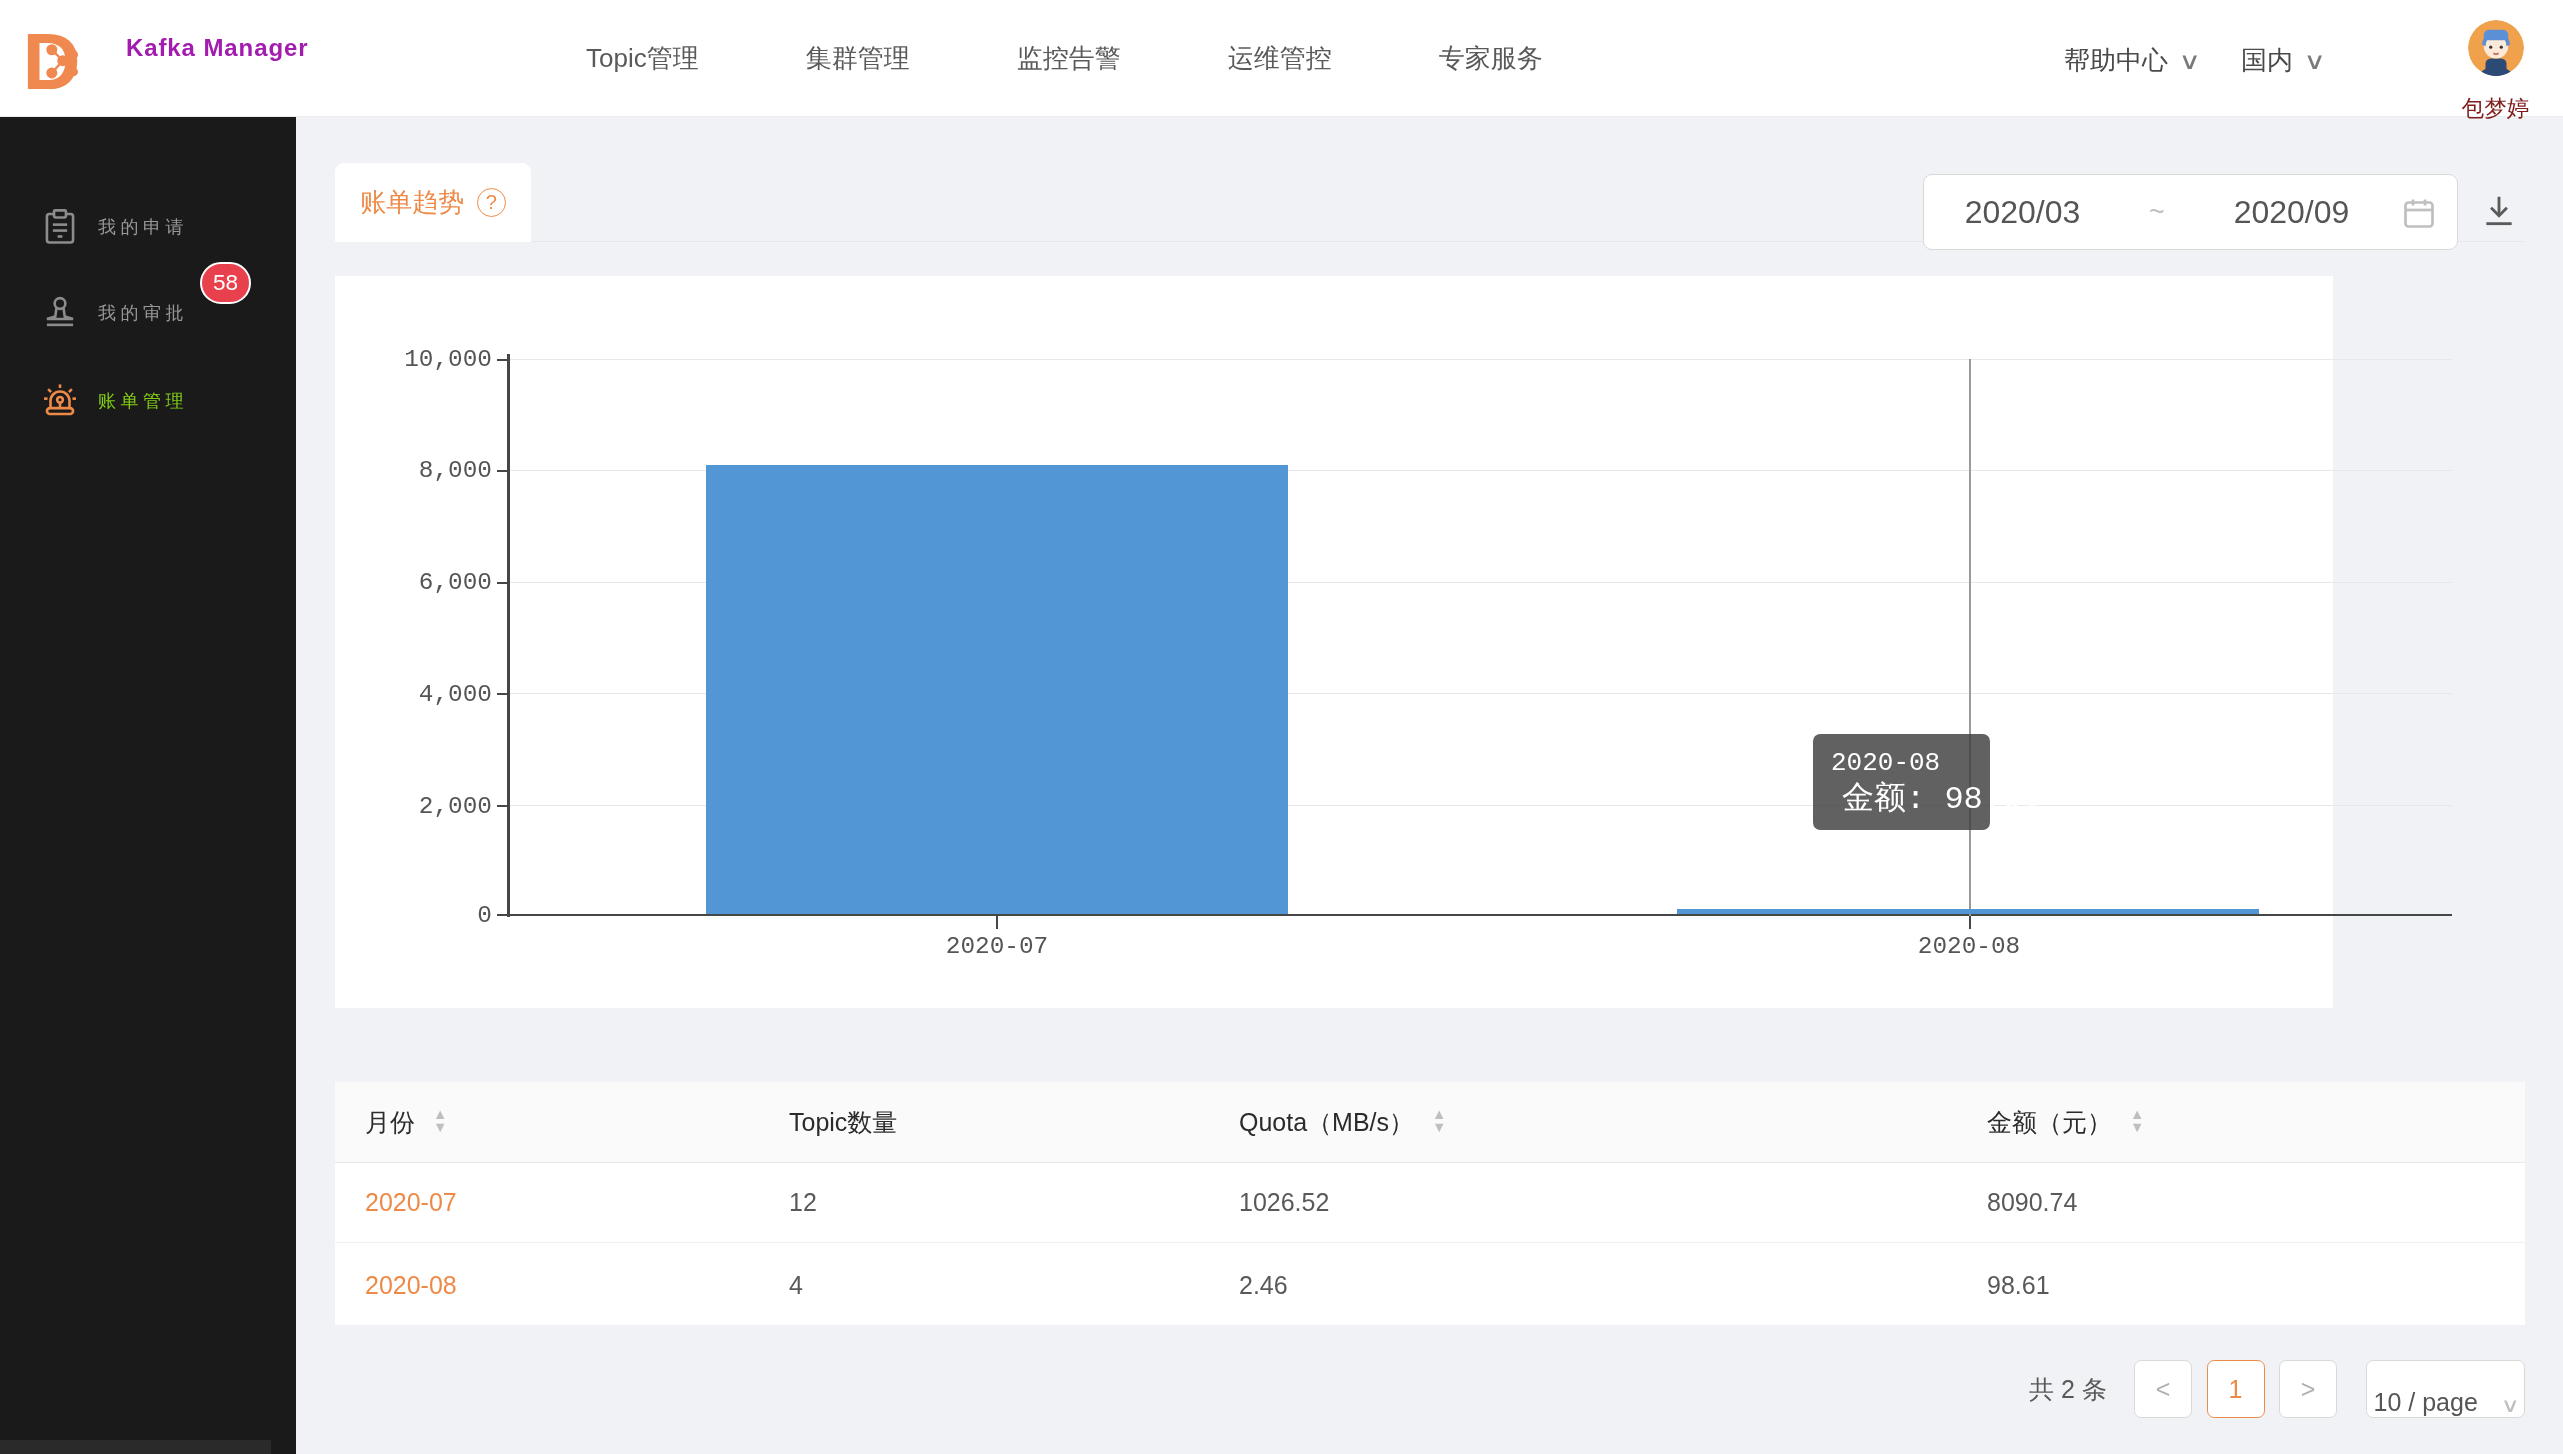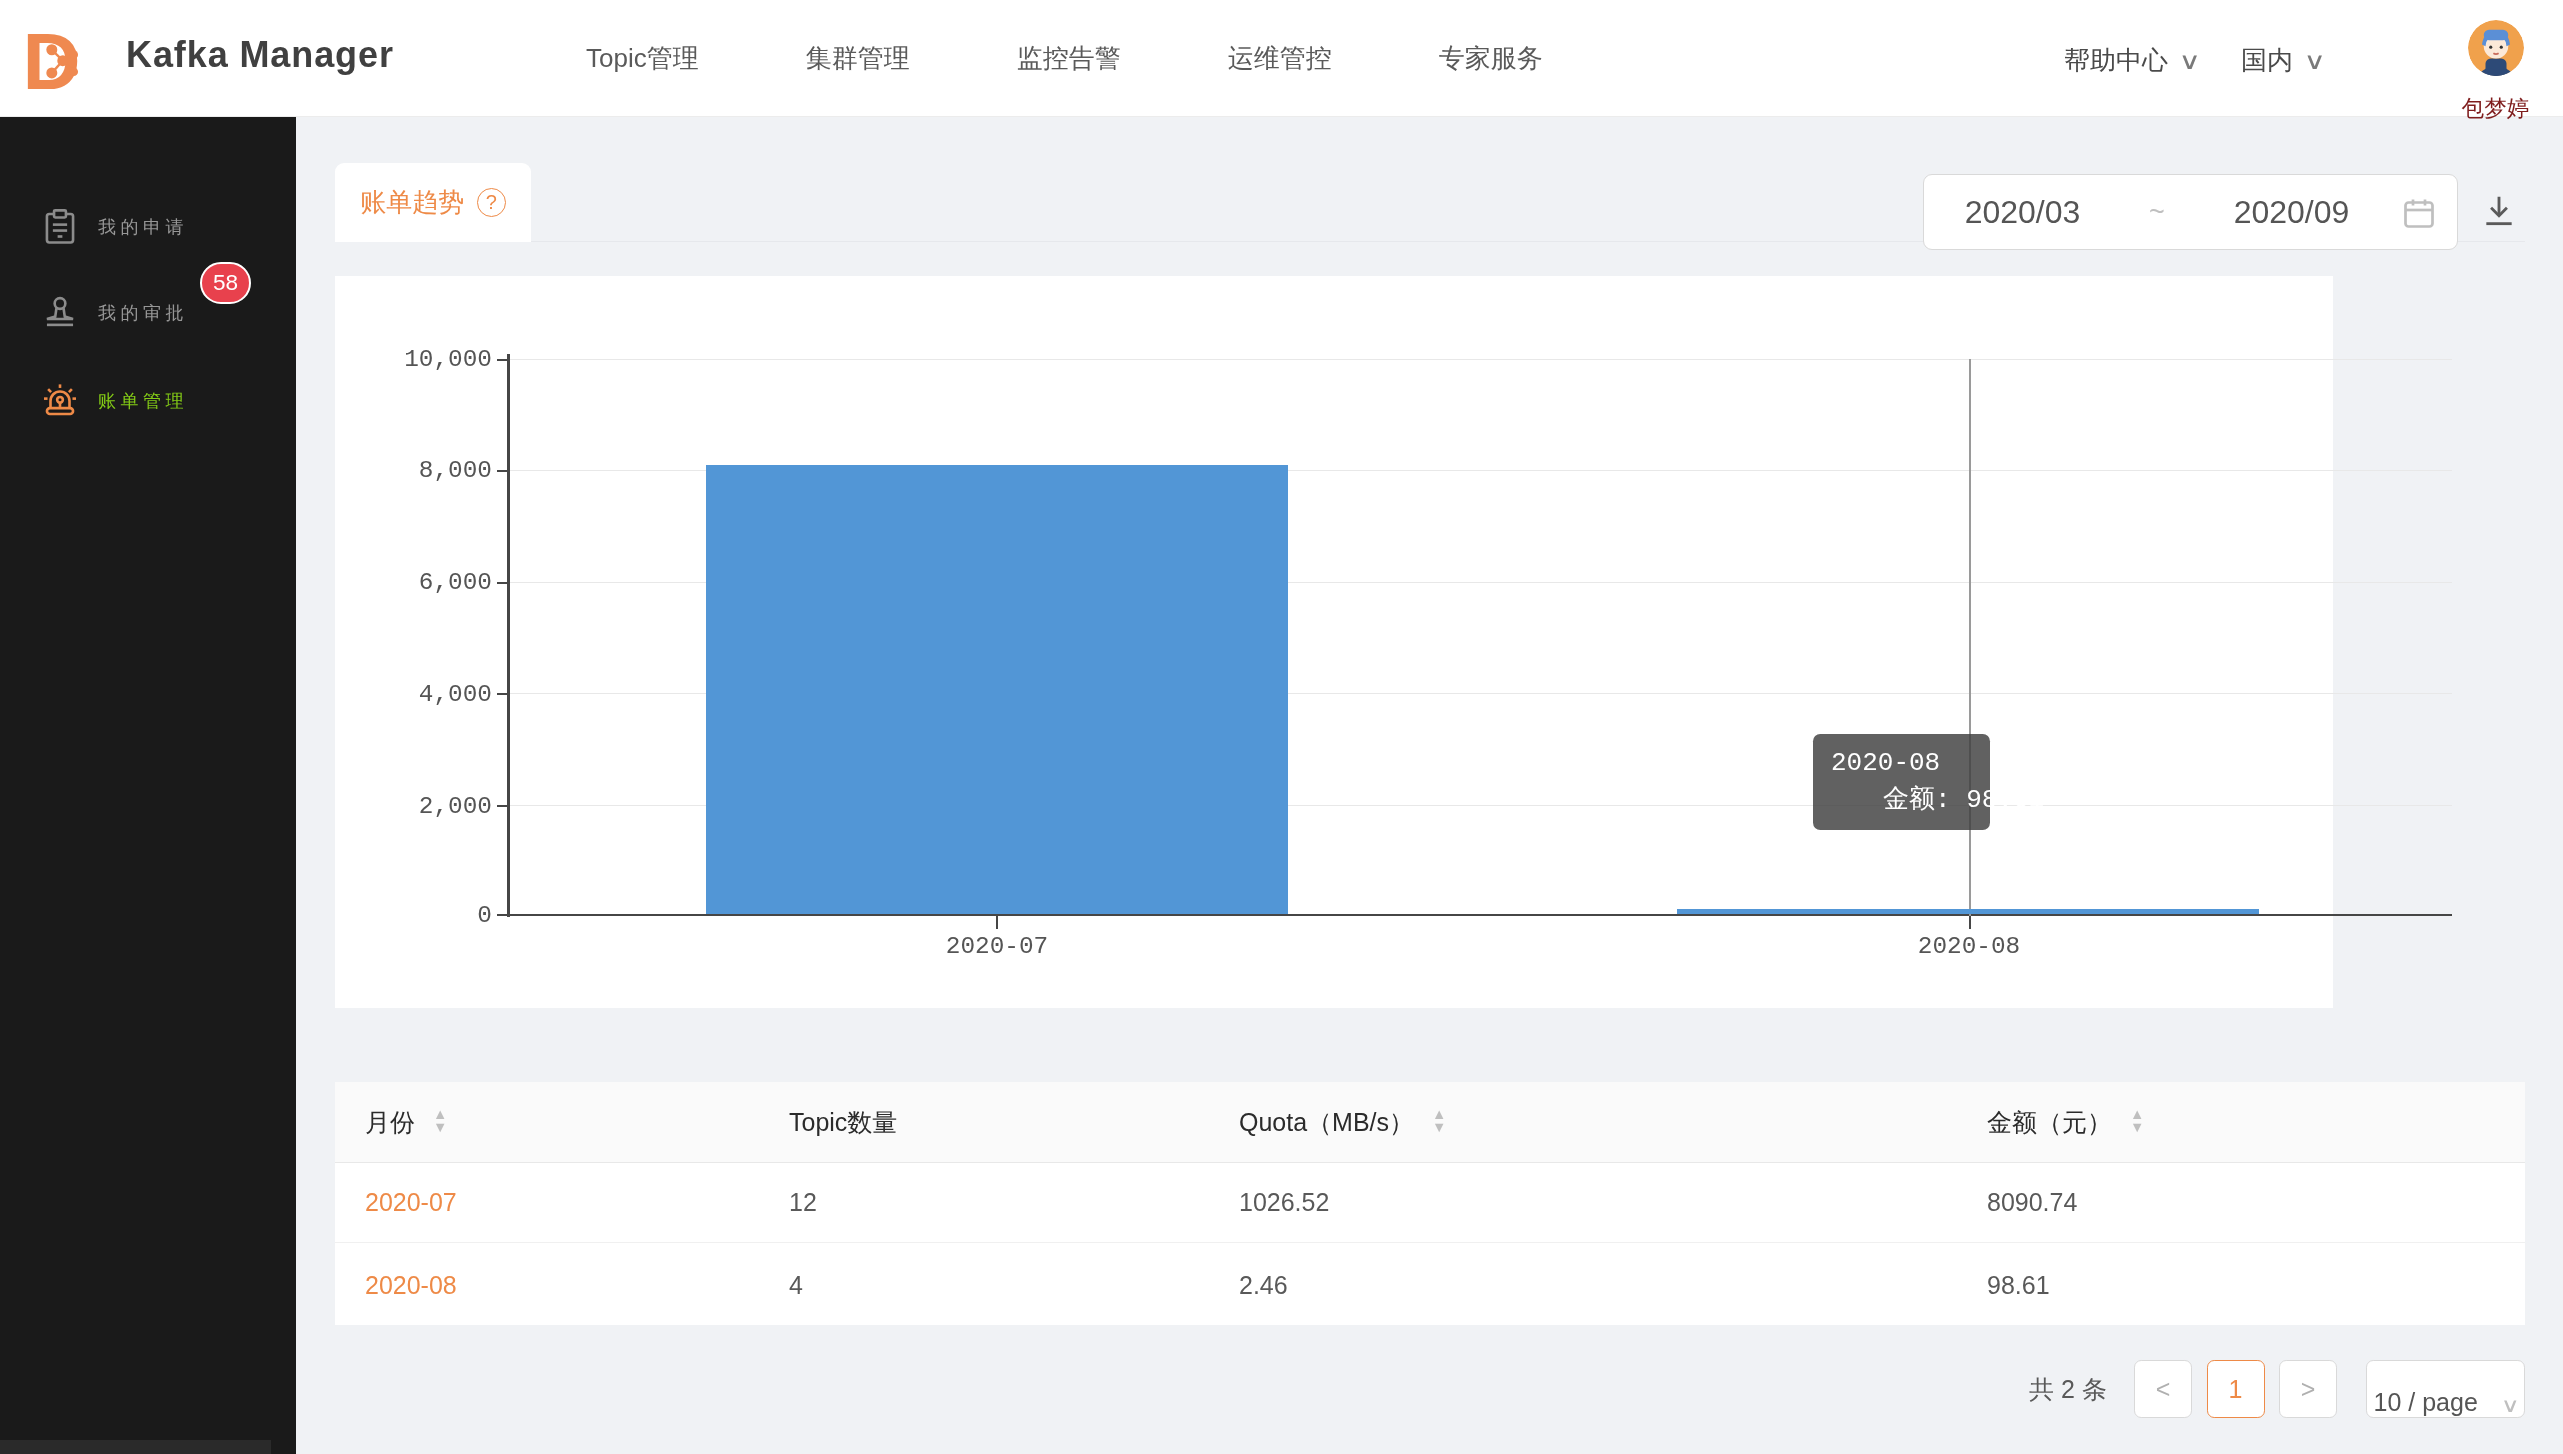--- a/index.html
+++ b/index.html
@@ -4,21 +4,21 @@
 <style>
   * { margin:0; padding:0; box-sizing:border-box; }
   html,body { width:2563px; height:1454px; overflow:hidden; }
   body { font-family:"Liberation Sans","DejaVu Sans",sans-serif; background:#f0f2f5; color:#333; }
   .root { position:relative; width:2563px; height:1454px; }
 
   
   .navbar { position:absolute; left:0; top:0; width:2563px; height:117px; background:#fff; border-bottom:0.9px solid #ececec; z-index:30; }
   .logo { position:absolute; left:25px; top:18px; width:78px; height:83px; }
   .logo svg { width:100%; height:100%; }
-  .app-title { position:absolute; left:126px; top:34px; font-size:36px; font-weight:600; color:#404040; letter-spacing:0.9px; }
+  .app-title { position:absolute; left:126px; top:34px; font-size:24px; font-weight:600; color:#a21caf; letter-spacing:0.9px; }
   .nav-menu { position:absolute; left:586px; top:0; height:117px; display:flex; align-items:center; gap:107px; }
   .nav-item { font-size:26px; color:#5a5a5a; cursor:pointer; white-space:nowrap; }
   .nav-right { position:absolute; right:0; top:0; height:117px; }
   .help-link { position:absolute; left:-499px; top:43px; font-size:26px; color:#4a4a4a; white-space:nowrap; }
   .region-select { position:absolute; left:-322px; top:43px; font-size:26px; color:#4a4a4a; white-space:nowrap; }
   .caret { font-size:23.5px; color:#7a7a7a; margin-left:12.6px; display:inline-block; transform:scaleX(1.3); }
   .avatar-wrap { position:absolute; left:-117px; top:20px; width:99px; text-align:center; }
   .avatar { width:56px; height:56px; border-radius:50%; overflow:hidden; display:inline-block; }
   .avatar svg { width:56px; height:56px; }
   .avatar-name { font-size:22.6px; color:#7f1d1d; margin-top:14px; white-space:nowrap; }
@@ -57,21 +57,21 @@
   .xtick { position:absolute; top:557px; width:1.8px; height:12.6px; background:#464646; }
   .xlabel { position:absolute; top:574px; transform:translateX(-50%); font-size:24.4px; color:#555; white-space:nowrap; }
   .pointer-line { position:absolute; top:0; width:1.8px; height:557px; background:#9a9a9a; }
   .bar { position:absolute; bottom:0; width:582px; background:#5296d6; }
   .bar1 { left:196px; }
   .bar2 { left:1167px; }
   .chart-tooltip { position:absolute; left:1303px; top:375px; width:177px; height:96px; background:rgba(62,62,62,0.82); border-radius:7.2px; padding:11px 18px; z-index:5; }
   .tt-title { font-size:26px; color:#fff; line-height:36px; }
   .tt-row { display:flex; align-items:center; gap:11px; line-height:38px; }
   .tt-dot { width:18px; height:18px; border-radius:50%; background:#5296d6; }
-  .tt-text { font-size:26px; color:#fff; white-space:nowrap;margin-left:41px; }
+  .tt-text { font-size:32px; color:#fff; white-space:nowrap; }
 
   
   .table-card { position:absolute; left:39px; top:965px; width:2190px; height:243px; background:#fff; }
   .t-header { position:absolute; left:0; top:0; width:2190px; height:81px; background:#fafafa; border-bottom:1.8px solid #e8e8e8; }
   .t-row { position:absolute; left:0; width:2190px; height:80px; background:#fff; }
   .t-row.r1 { top:81px; border-bottom:0.9px solid #f0f0f0; }
   .t-row.r2 { top:163px; }
   .cell { position:absolute; top:0; height:100%; display:flex; align-items:center; font-size:25px; color:#595959; }
   .c0 { left:30px; } .c1 { left:454px; } .c2 { left:904px; } .c3 { left:1652px; }
   .th { color:#2b2b2b; }

